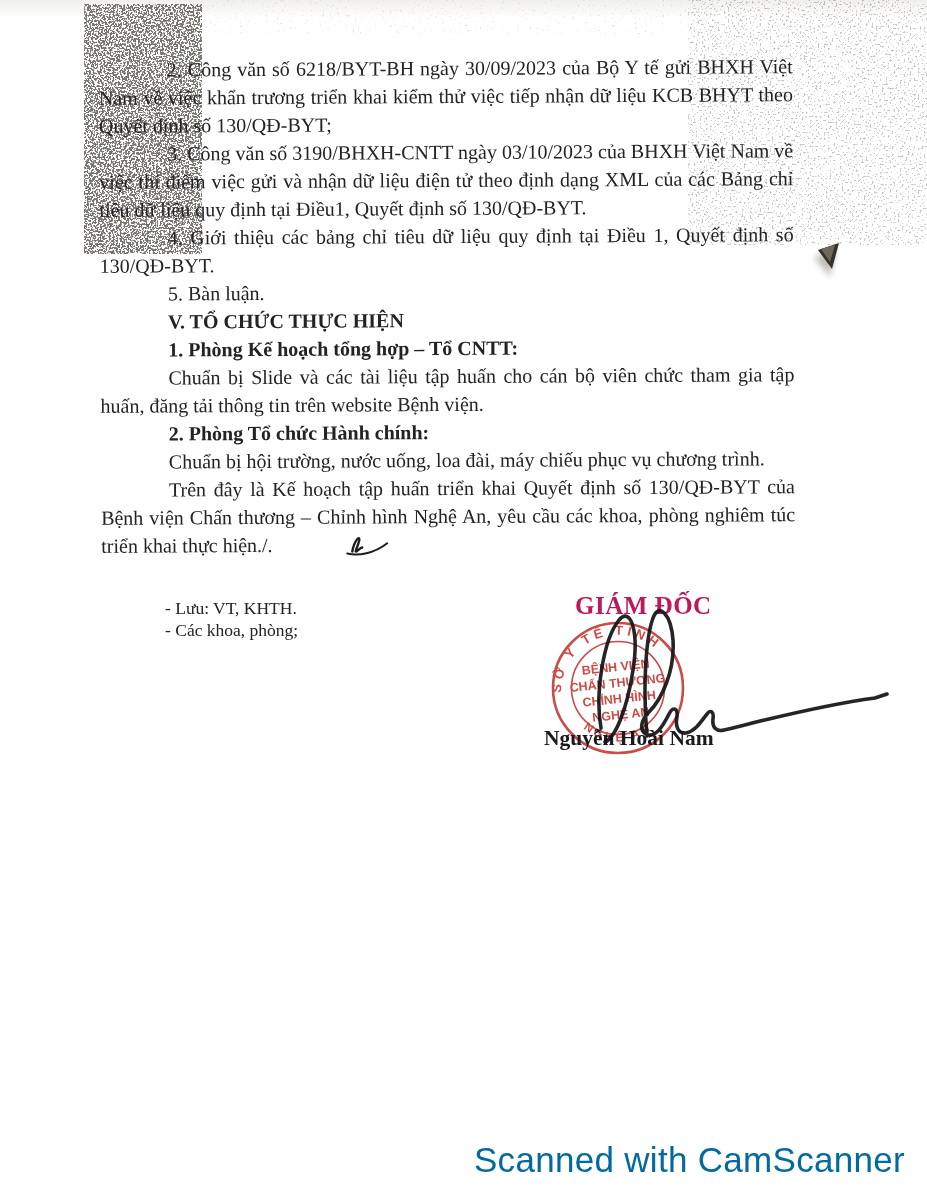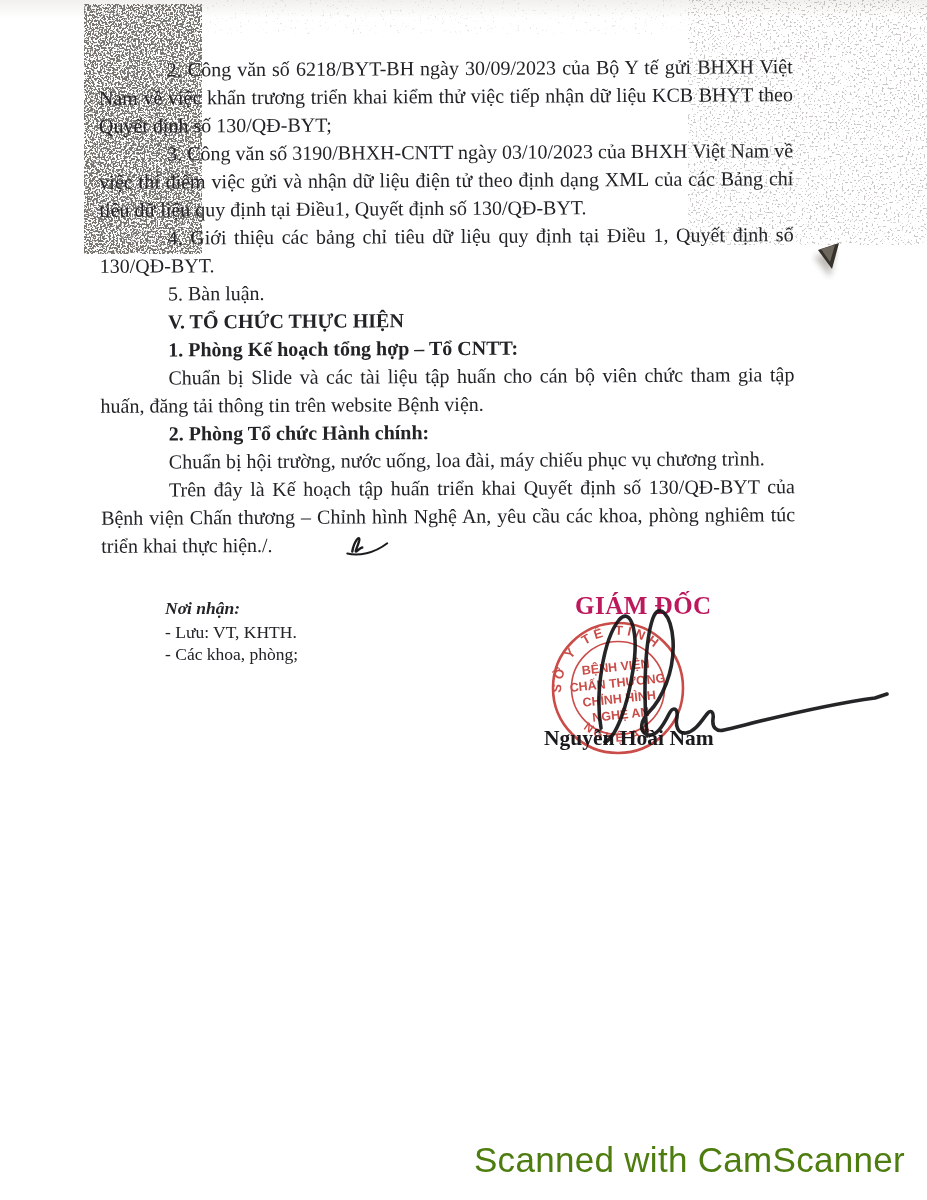--- a/index.html
+++ b/index.html
@@ -42,21 +42,21 @@
     font-size:21.5px;font-weight:bold;color:#1a1a1e;
     white-space:nowrap;
   }
   .stamp{position:absolute;left:548px;top:618px;}
   .signature{position:absolute;left:545px;top:598px;z-index:4;}
   .staple{position:absolute;left:808px;top:238px;}
   
   .watermark{
     position:absolute;right:22px;top:1140px;
     font-family:"Liberation Sans","DejaVu Sans",sans-serif;
-    font-size:35px;color:#4d7c0f;letter-spacing:.3px;
+    font-size:35px;color:#0369a1;letter-spacing:.3px;
     white-space:nowrap;
   }
 </style>
 </head>
 <body>
 
 <div class="scan-band"></div>
 
 <svg class="noise" style="left:84px;top:4px;" width="118" height="250">
   <filter id="spA" x="0" y="0" width="100%" height="100%">
@@ -99,21 +99,20 @@
   <p>Chuẩn bị Slide và các tài liệu tập huấn cho cán bộ viên chức tham gia tập huấn, đăng tải thông tin trên website Bệnh viện.</p>
   <p class="bold">2. Phòng Tổ chức Hành chính:</p>
   <p>Chuẩn bị hội trường, nước uống, loa đài, máy chiếu phục vụ chương trình.</p>
   <p><span>Trên đây là Kế hoạch tập huấn triển khai Quyết định số 130/QĐ-BYT của Bệnh viện Chấn thương – Chỉnh hình Nghệ An, yêu cầu các khoa, phòng nghiêm túc triển khai thực hiện./.</span><span class="paraph"><svg width="46" height="26" viewBox="0 0 46 26">
           <path d="M8 20 C10 9 16 3 15 9 C14 14 10 21 12 20 C14 19 16 16 18 16" fill="none" stroke="#1c1c1f" stroke-width="2.4" stroke-linecap="round"></path>
           <path d="M3 22 C14 25 30 22 43 12" fill="none" stroke="#1c1c1f" stroke-width="2" stroke-linecap="round"></path>
         </svg></span></p>
 </div>
 
 <div class="recipients">
-  <p class="head">Nơi nhận:</p>
   <div>- Lưu: VT, KHTH.</div>
   <div>- Các khoa, phòng;</div>
 </div>
 
 <div class="sig-title">GIÁM ĐỐC</div>
 
 <svg class="stamp" width="142" height="142" viewBox="0 0 142 142">
   <g opacity="0.88">
     <circle cx="70" cy="70" r="65" fill="none" stroke="#c23430" stroke-width="2.6"></circle>
     <circle cx="70" cy="70" r="46.5" fill="none" stroke="#c23430" stroke-width="1.6"></circle>

